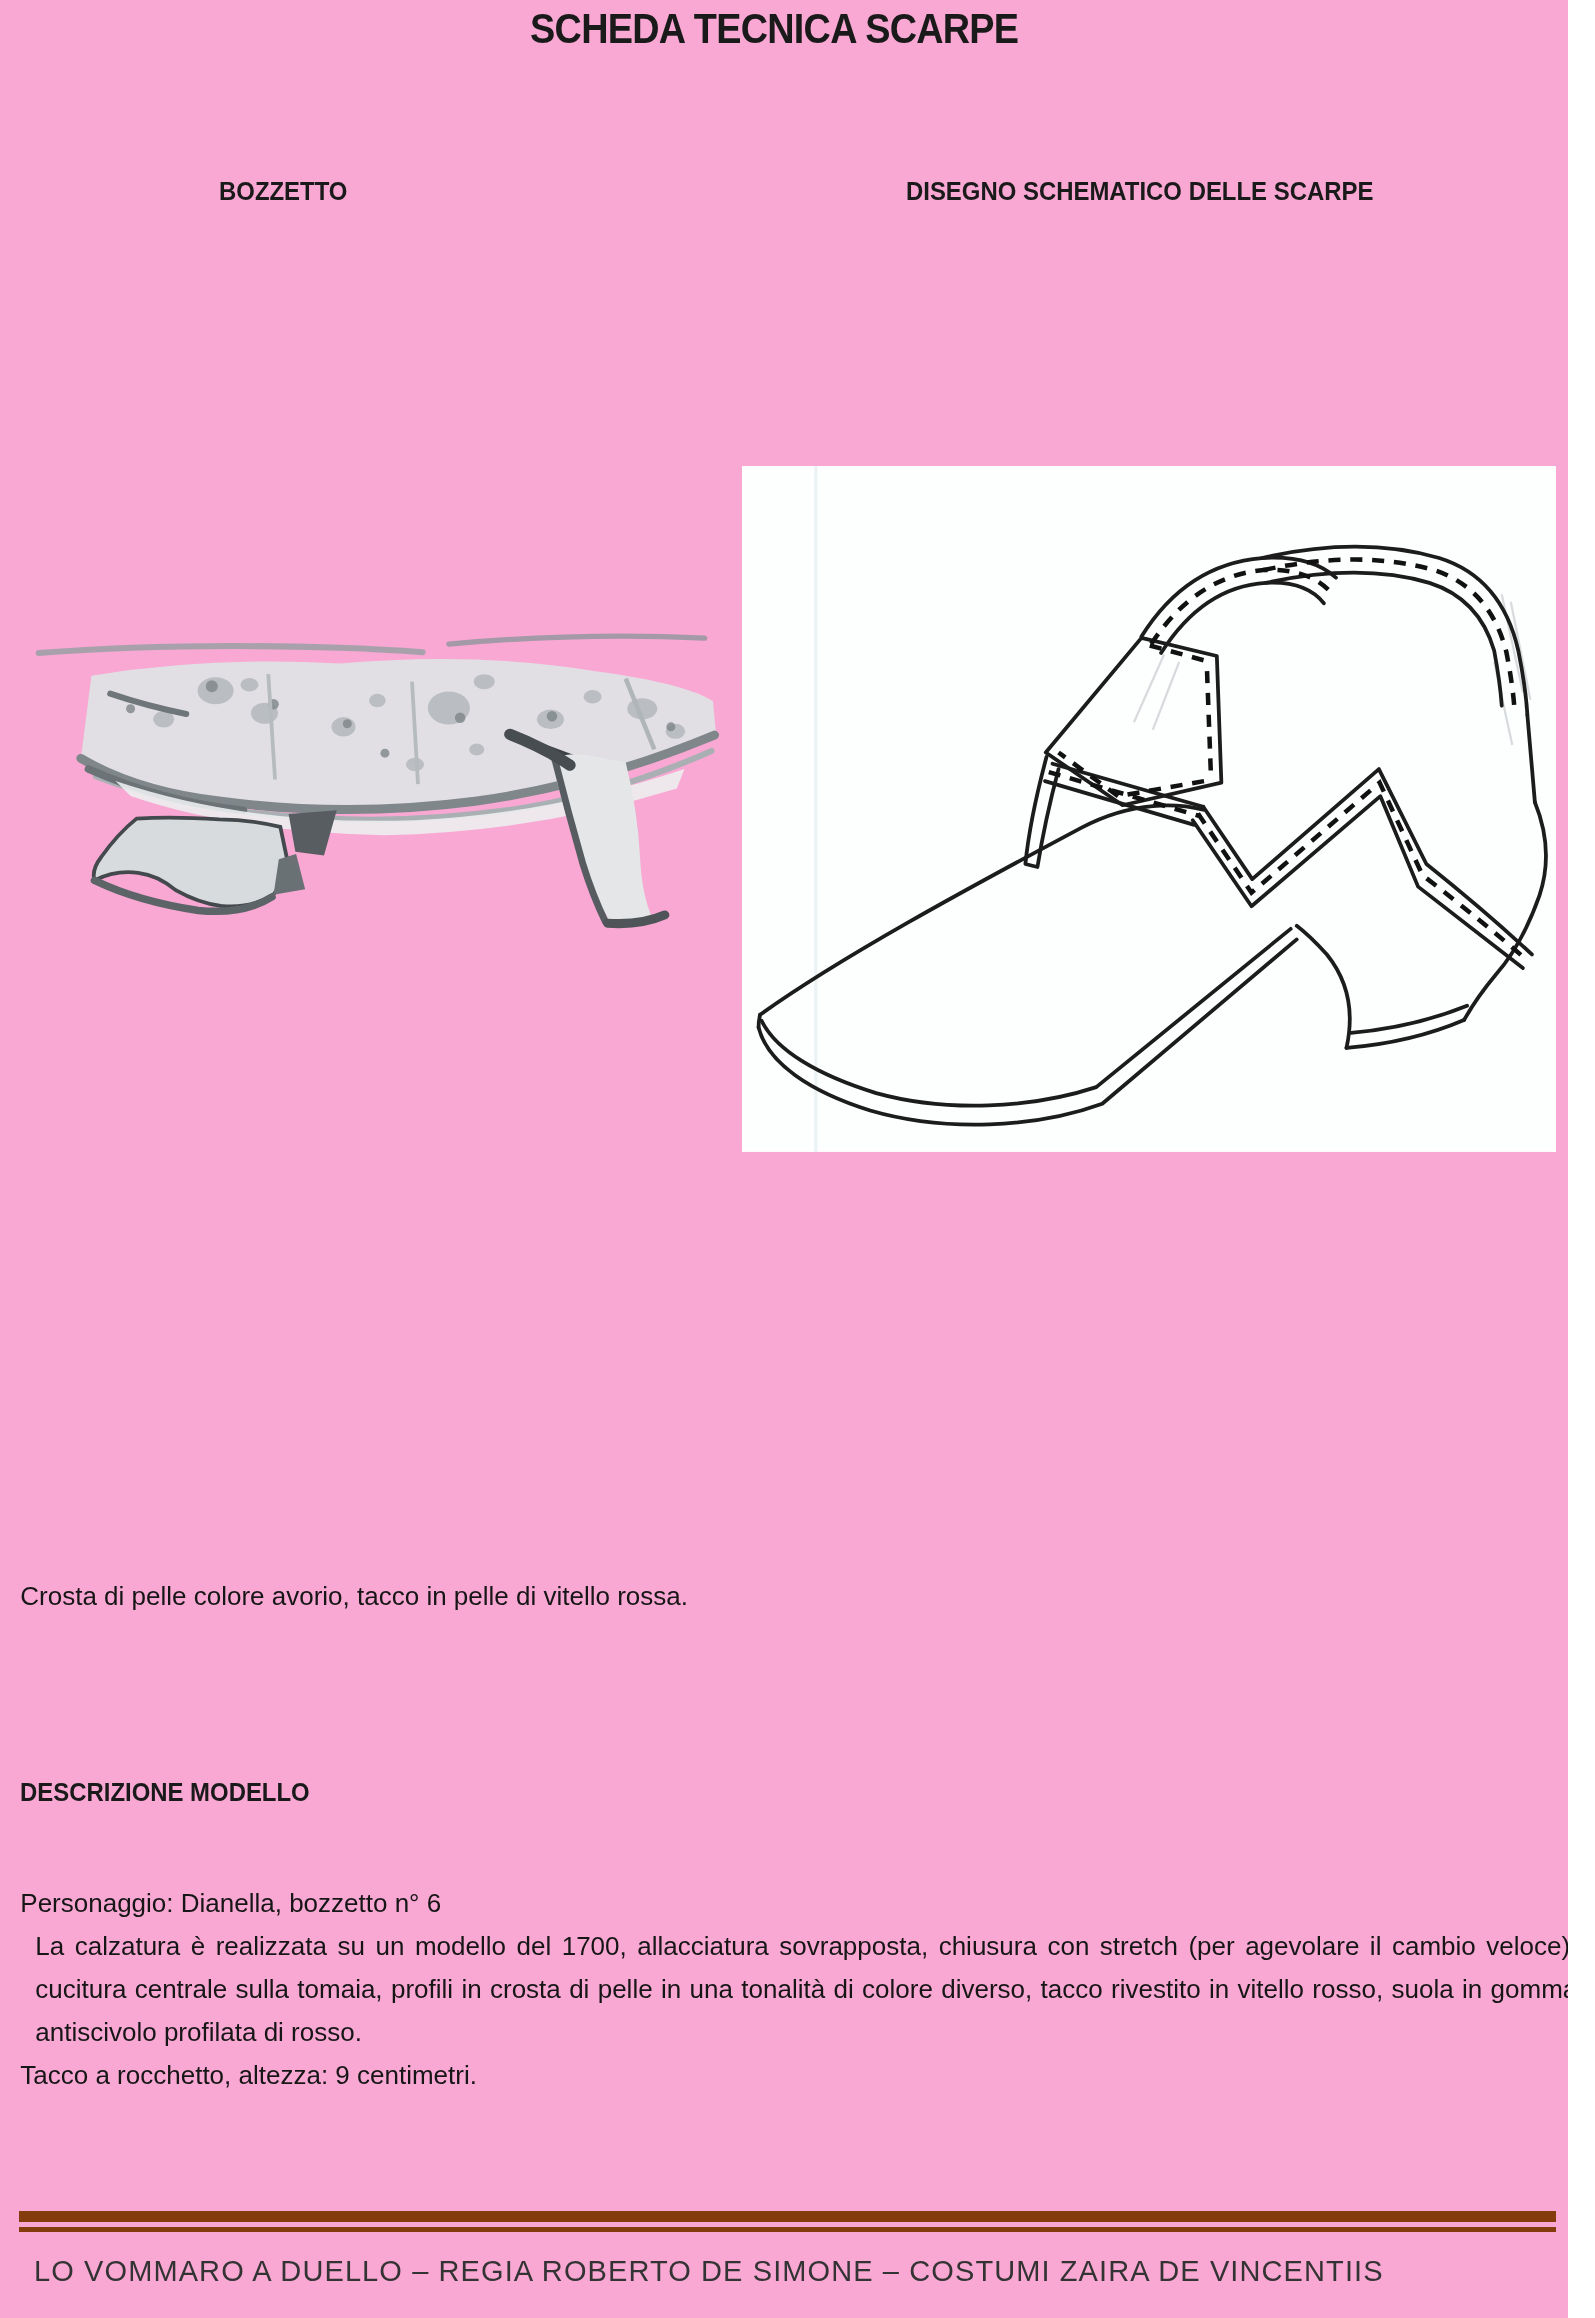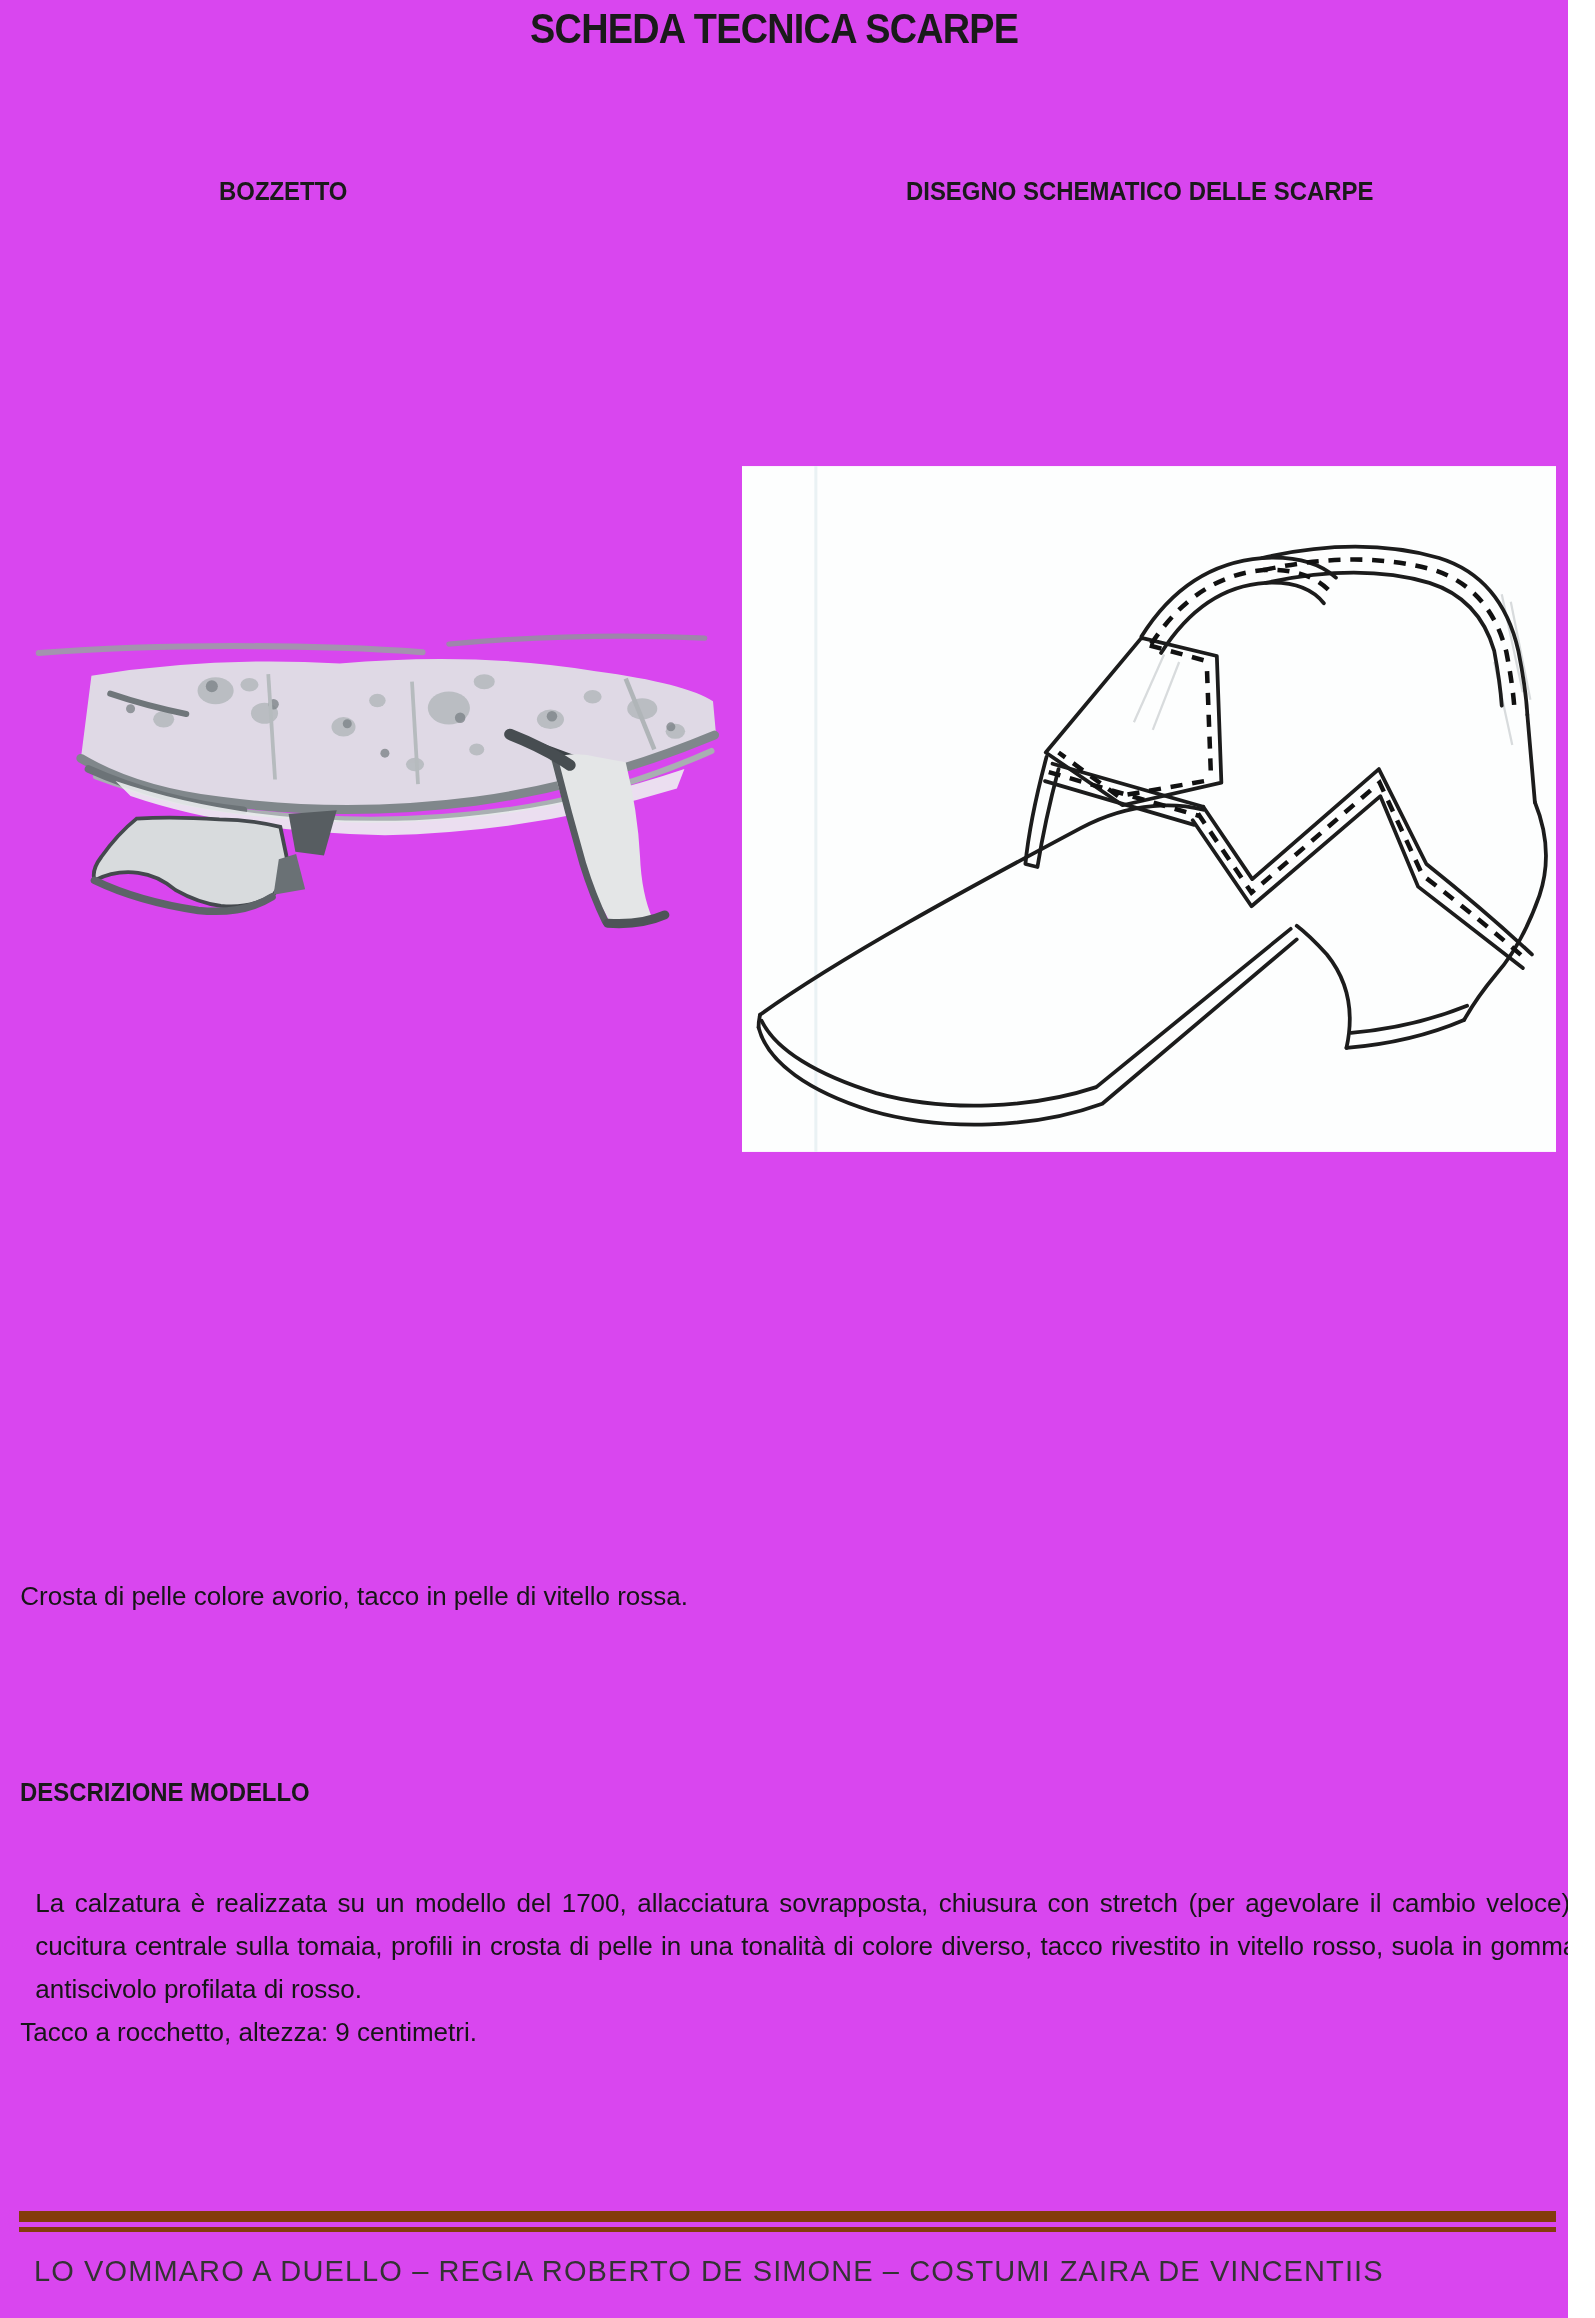--- a/index.html
+++ b/index.html
@@ -1,20 +1,20 @@
 <!DOCTYPE html>
 <html style="font-size:12px"><head>
 <meta charset="utf-8">
 <style>
   html,body{margin:0;padding:0;background:#ffffff;}
   .page{
     position:relative;
     width:1568px;
     height:2319px;
-    background:#d946ef;
+    background:#f9a8d4;
     font-family:"Liberation Sans", sans-serif;
     color:#1a1a1a;
     overflow:hidden;
   }
   .doc-title{
     position:absolute;
     top:4.5px; left:0; width:1549px;
     text-align:center;
     font-size:42px;
     font-weight:bold;
@@ -209,20 +209,21 @@
       <path d="M 407,406 L 606,464"></path>
       <path d="M 605,461 L 676,566 L 846,420 L 903,543 Q 980,602 1042,656"></path>
     </g>
   </svg>
 
   <div class="tessuto-body">Crosta di pelle colore avorio, tacco in pelle di vitello rossa.</div>
 
   <div class="section-heading modello-heading">DESCRIZIONE MODELLO</div>
 
   <div class="modello-body">
+    <div>Personaggio: Dianella, bozzetto n° 6</div>
     <div class="justified">La calzatura è realizzata su un modello del 1700, allacciatura sovrapposta, chiusura con stretch (per agevolare il cambio veloce), cucitura centrale sulla tomaia, profili in crosta di pelle in una tonalità di colore diverso, tacco rivestito in vitello rosso, suola in gomma antiscivolo profilata di rosso.</div>
     <div>Tacco a rocchetto, altezza: 9 centimetri.</div>
   </div>
 
   <div class="footer-rule-thick" style="background: rgb(132, 60, 12);"></div>
   <div class="footer-rule-thin" style="background: rgb(132, 60, 12);"></div>
 
   <div class="footer-text">LO VOMMARO A DUELLO – REGIA ROBERTO DE SIMONE – COSTUMI ZAIRA DE VINCENTIIS</div>
 
 </div>

